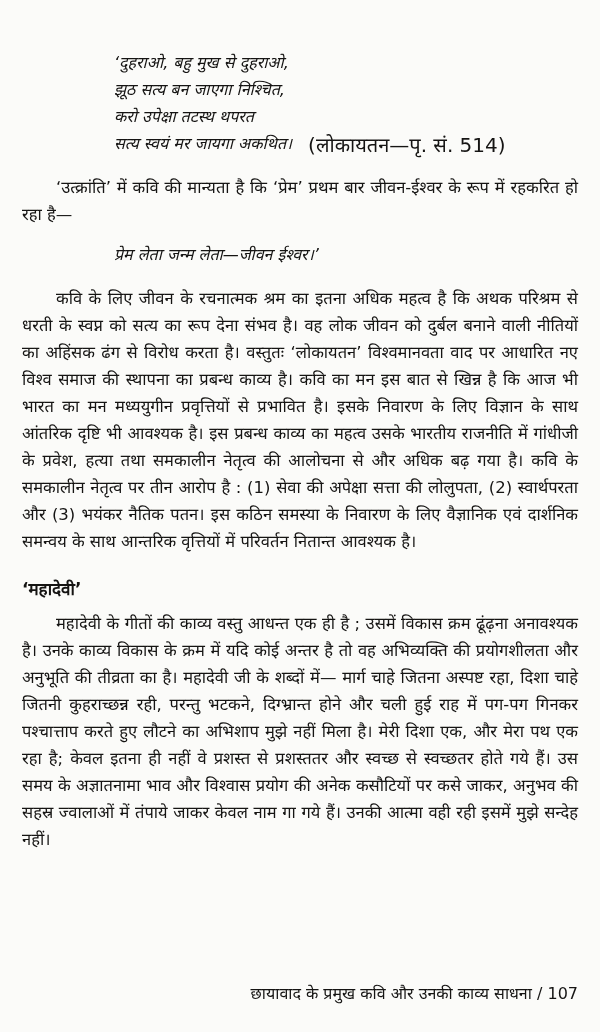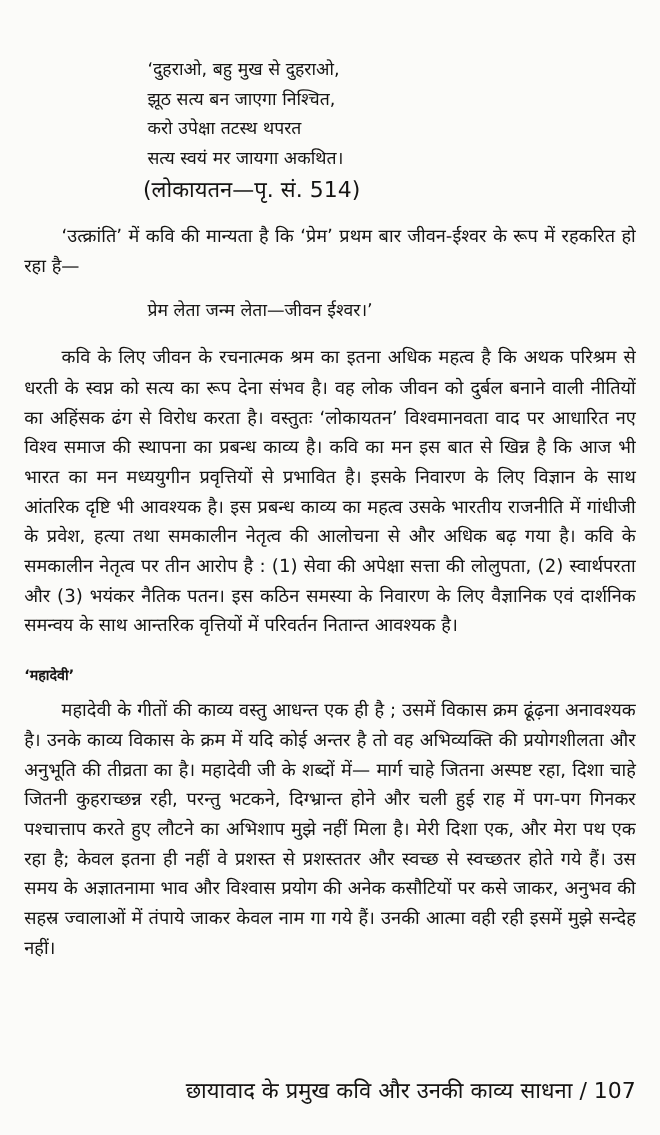--- a/index.html
+++ b/index.html
@@ -16,53 +16,52 @@
     width: 600px;
     height: 1032px;
     padding: 50px 22px 24px 22px;
     position: relative;
   }
   .verse-block {
     margin-left: 92px;
     margin-bottom: 16px;
   }
   .verse-line {
+    font-style: italic;
     font-size: 16px;
     line-height: 1.68;
-    margin-left: 20px;
   }
   .verse-last-row {
     display: flex;
     align-items: flex-start;
     flex-wrap: nowrap;
-    flex-direction: column;
   }
   .verse-attribution {
     font-style: normal;
     font-size: 20px;
     margin-left: 16px;
     white-space: nowrap;
   }
   .para {
     font-size: 16.5px;
     line-height: 1.64;
     text-align: justify;
     text-indent: 34px;
     margin: 8px 0 14px 0;
   }
   .section-heading {
     font-weight: bold;
-    font-size: 13px;
+    font-size: 17px;
     margin: 22px 0 10px 0;
   }
   .page-footer {
     position: absolute;
     right: 22px;
     bottom: 28px;
-    font-size: 20px;
+    font-size: 16px;
   }
 </style>
 </head>
 <body>
 
 <div class="page">
 
   <div class="verse-block">
     <div class="verse-line">‘दुहराओ, बहु मुख से दुहराओ,</div>
     <div class="verse-line">झूठ सत्य बन जाएगा निश्चित,</div>

